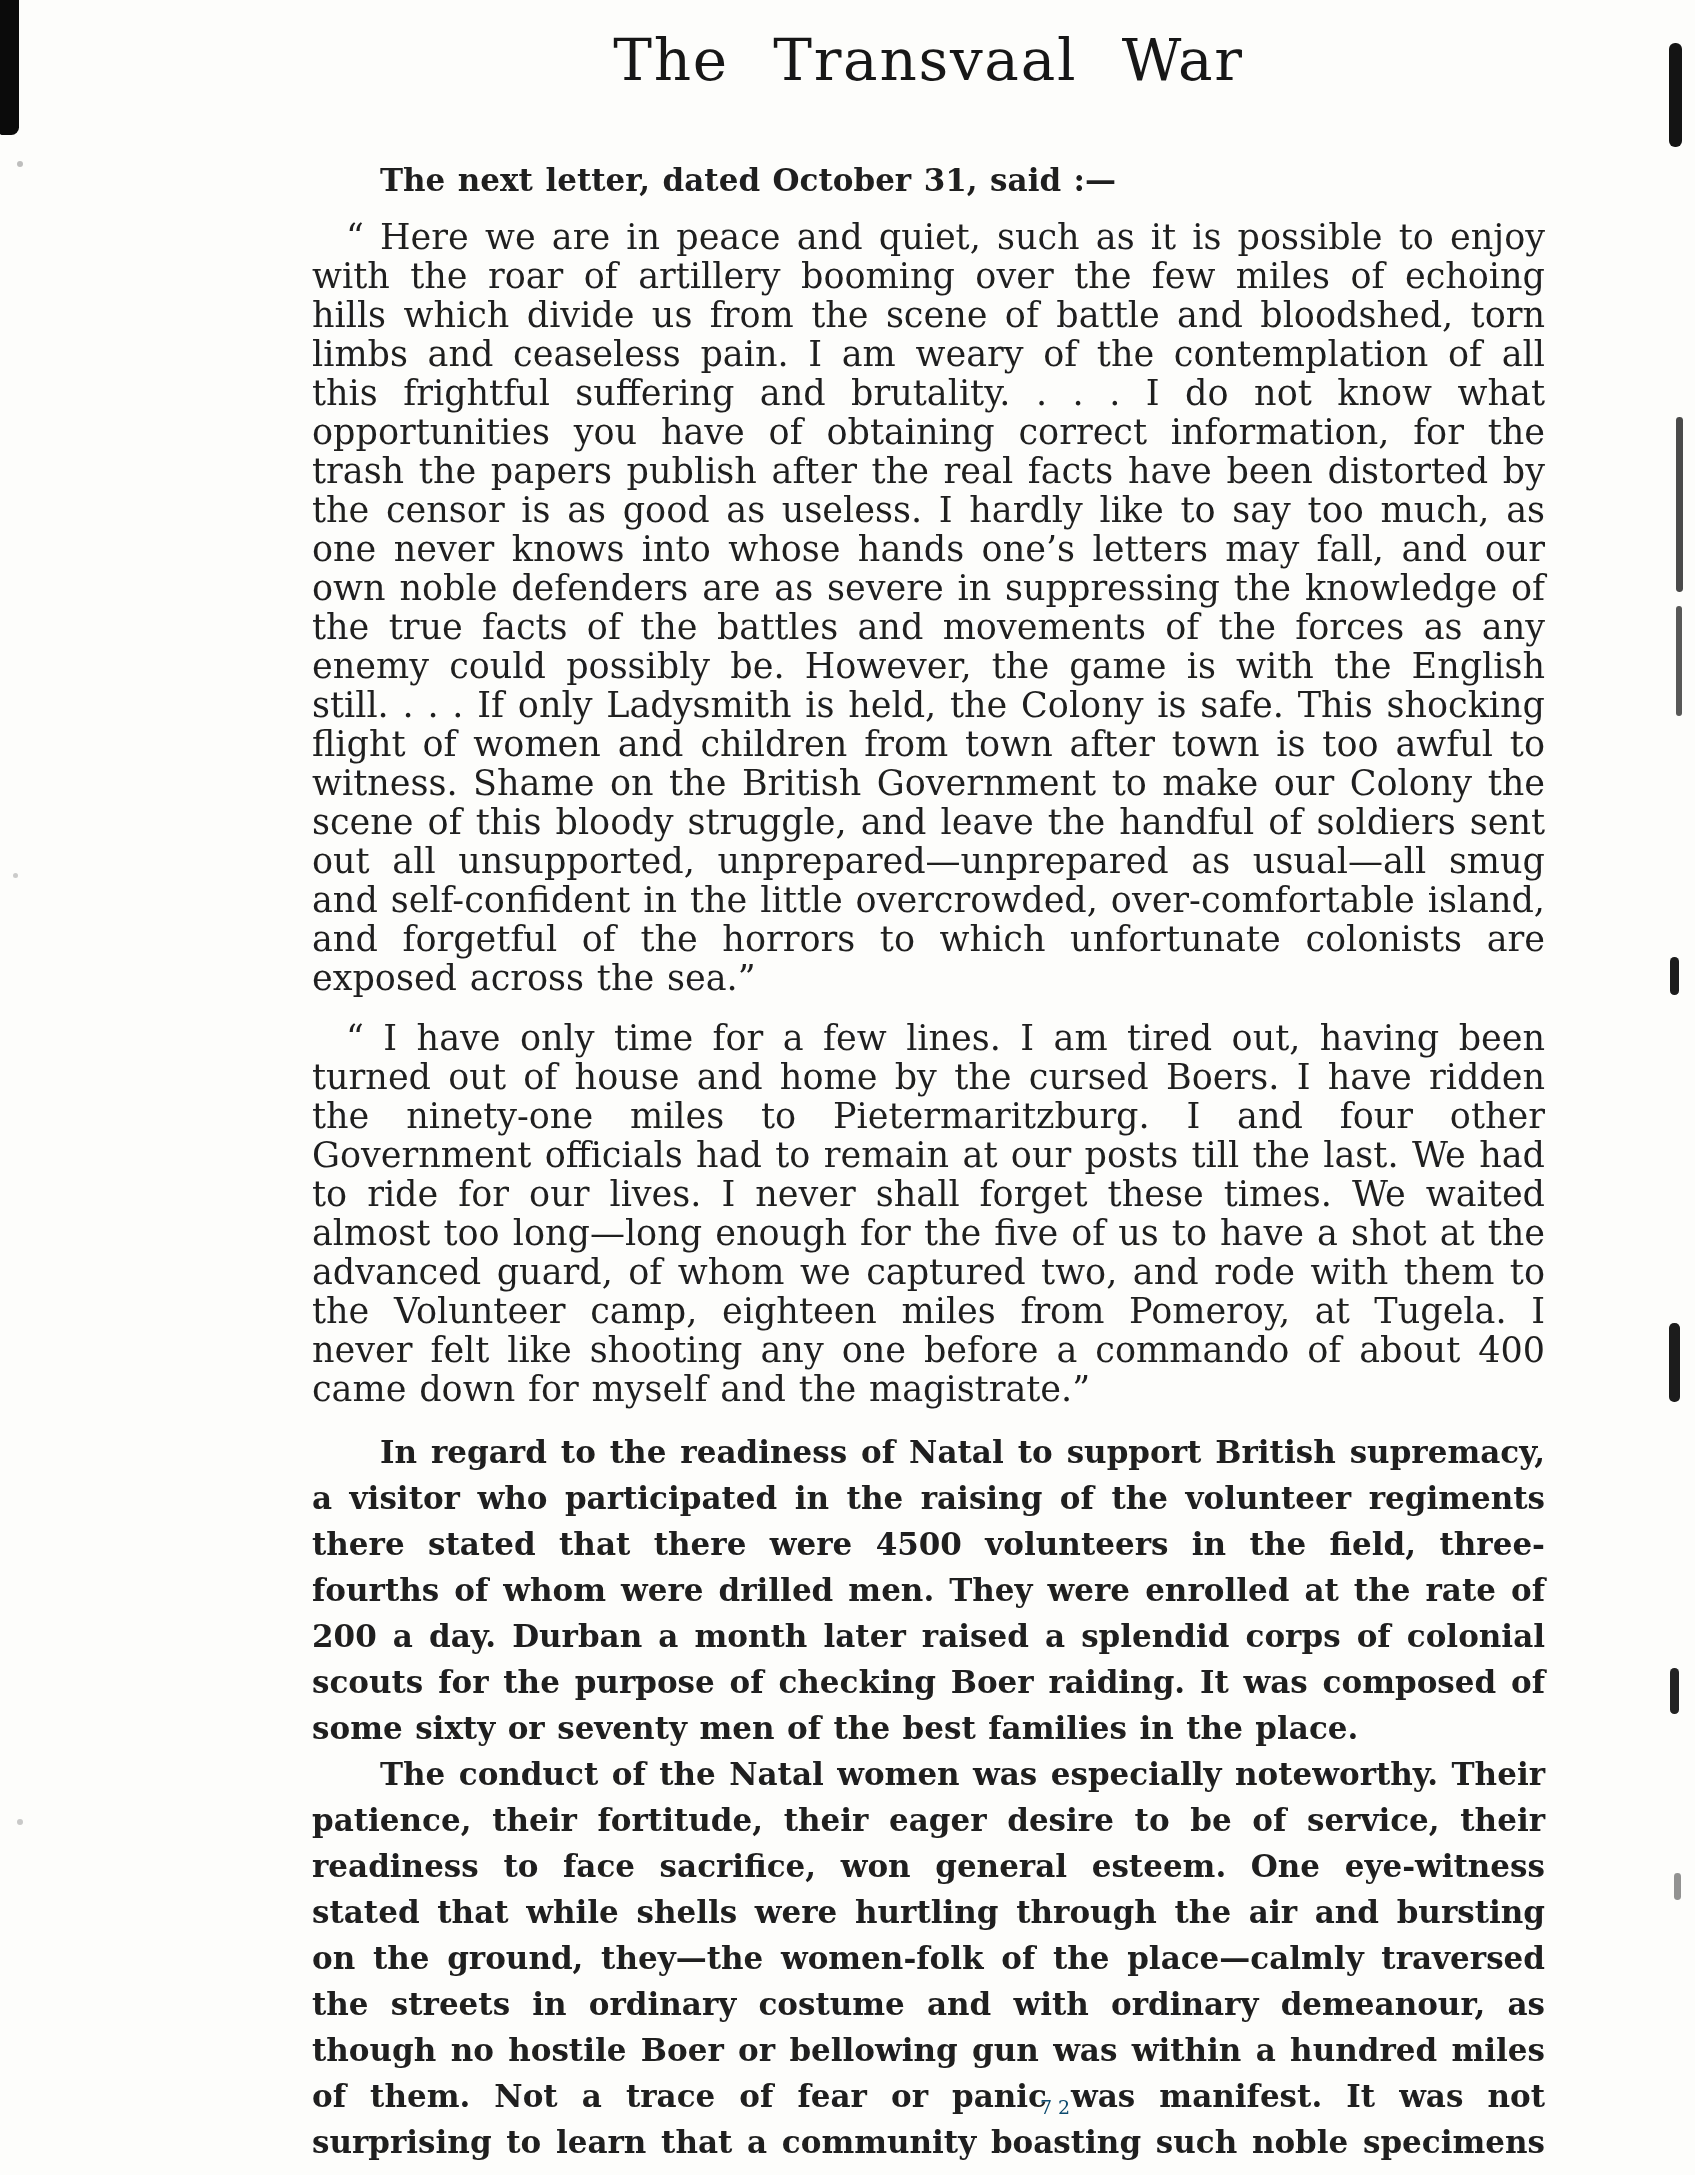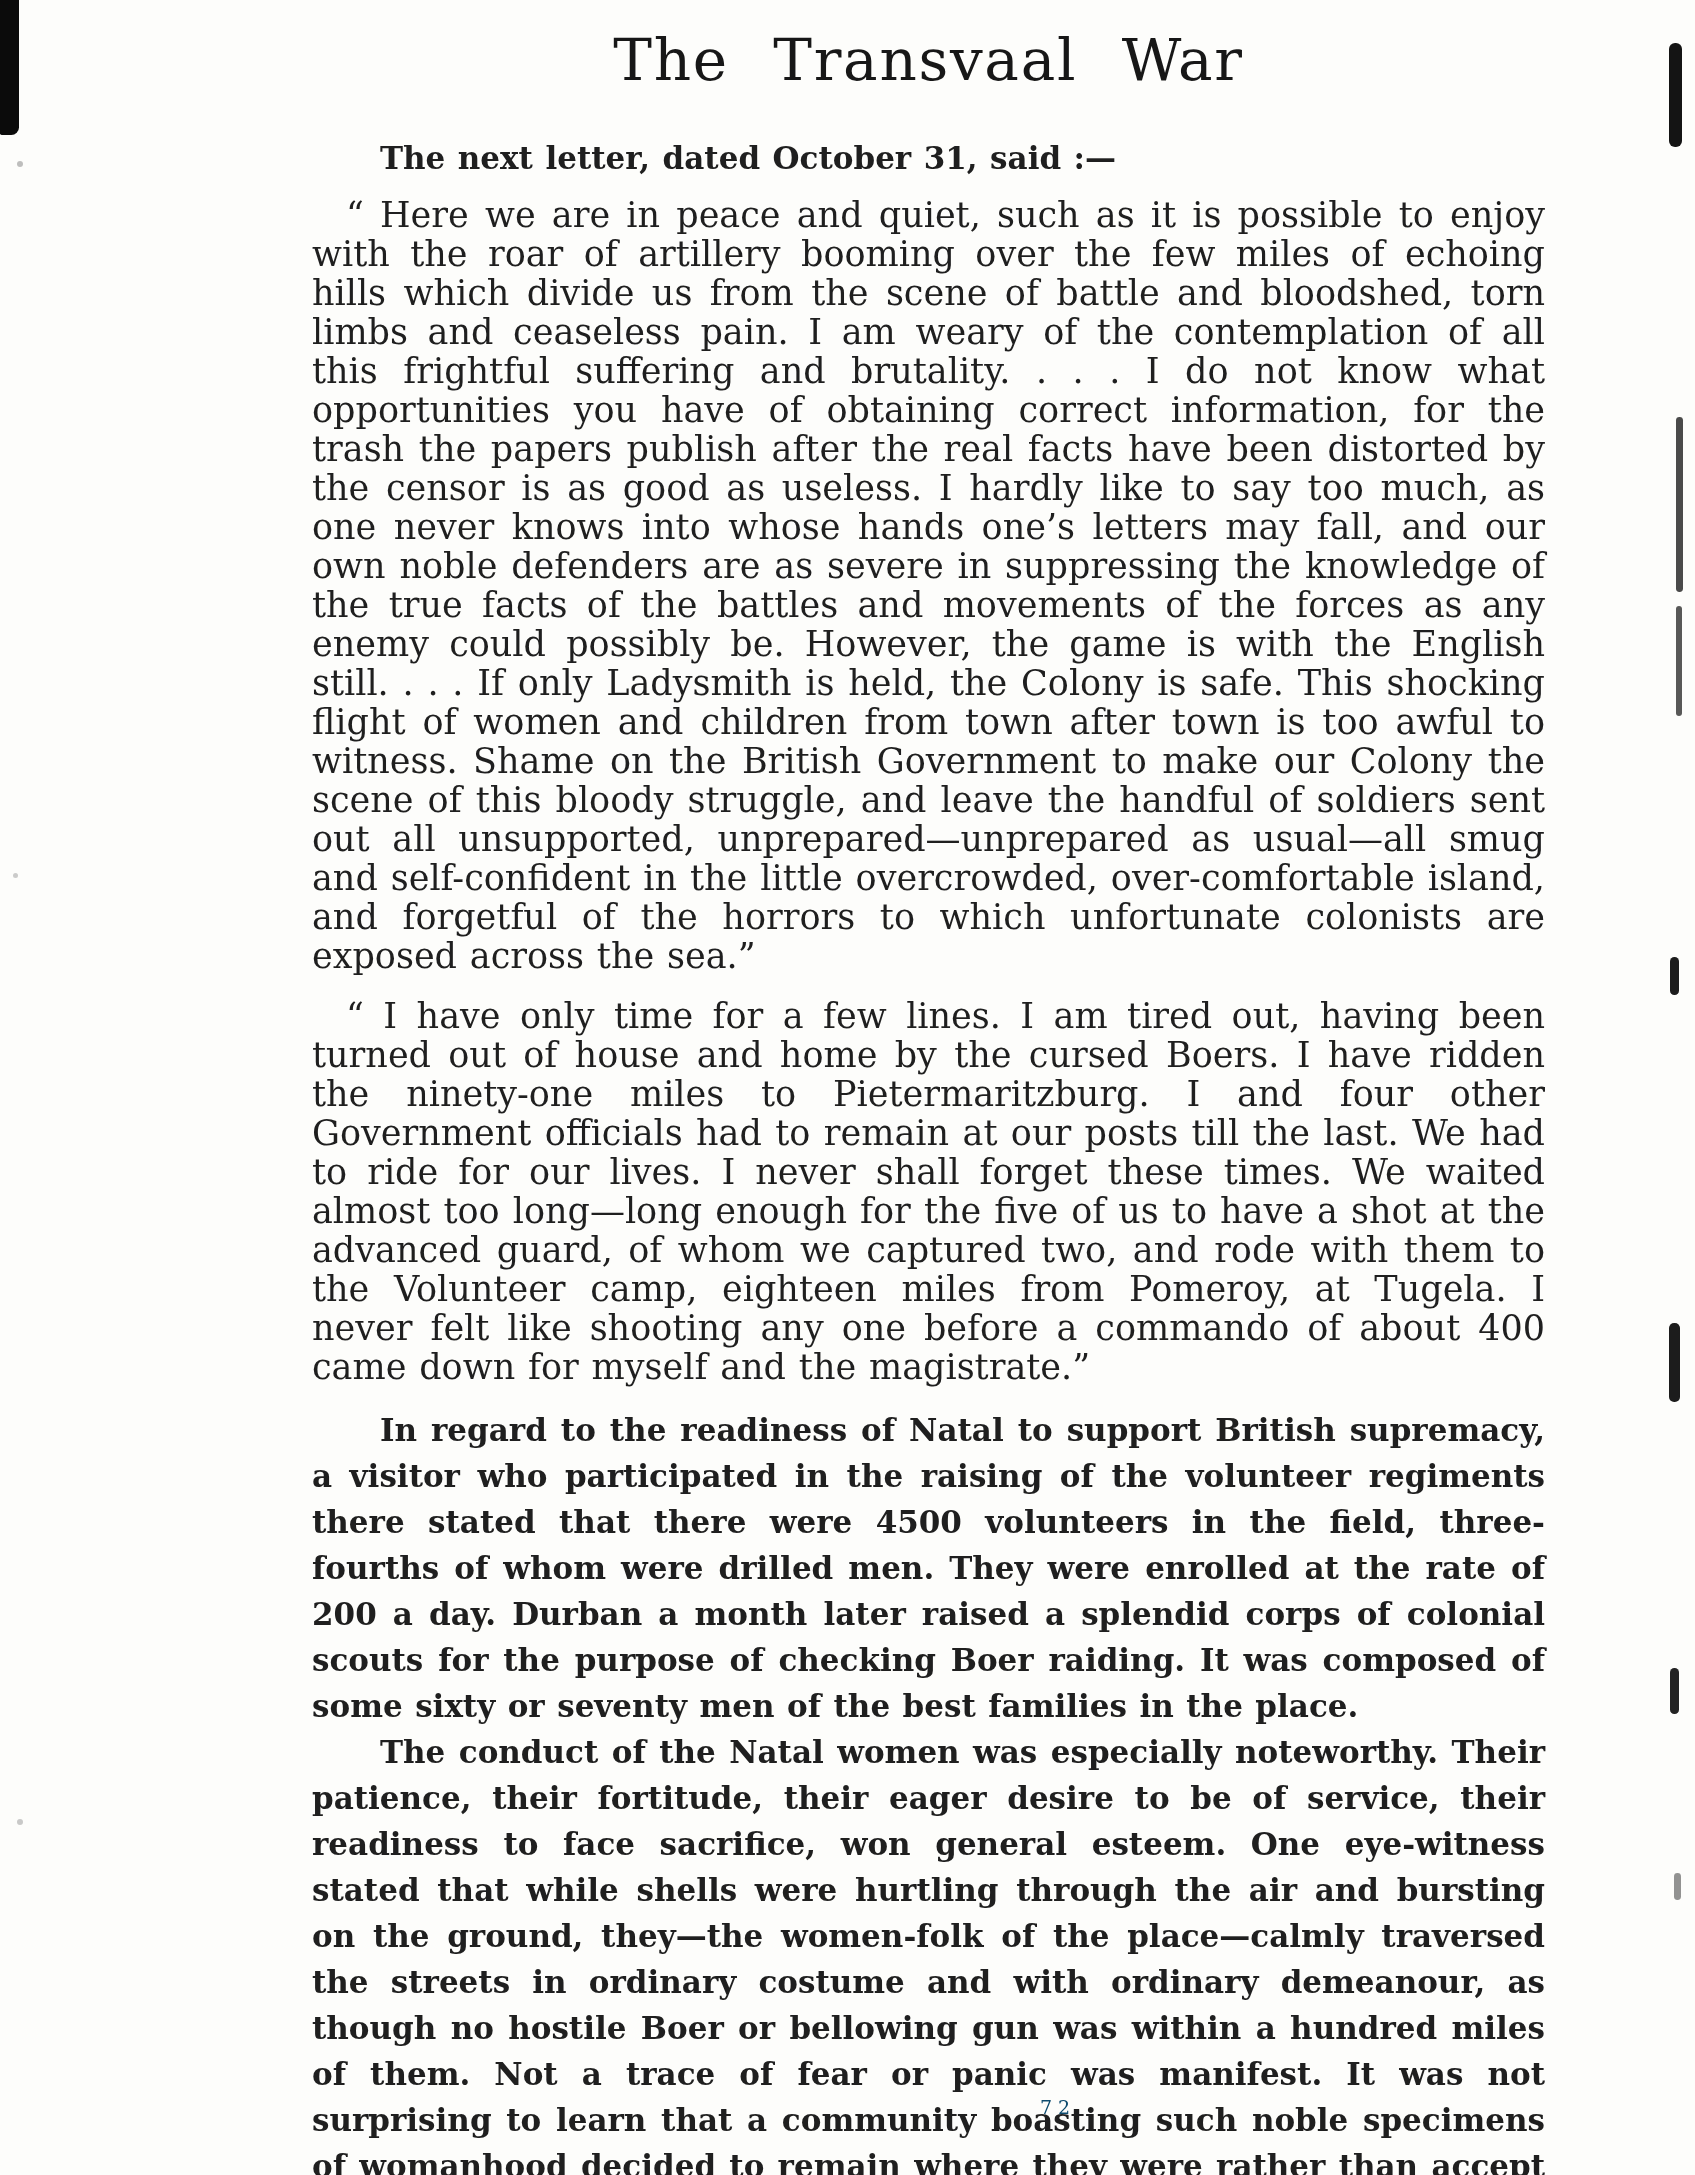--- a/index.html
+++ b/index.html
@@ -16,21 +16,21 @@
     color: #1f1f1f;
     overflow: hidden;
   }
   .content {
     position: absolute;
     left: 312px;
     top: 24px;
     width: 1233px;
   }
   .title {
-    margin: 0 0 39px 0;
+    margin: 0 0 61px 0;
     font-size: 58px;
     line-height: 72px;
     font-weight: normal;
     text-align: center;
     letter-spacing: 1.7px;
     word-spacing: 0.42em;
     color: #171717;
   }
   .para {
     margin: 0;

